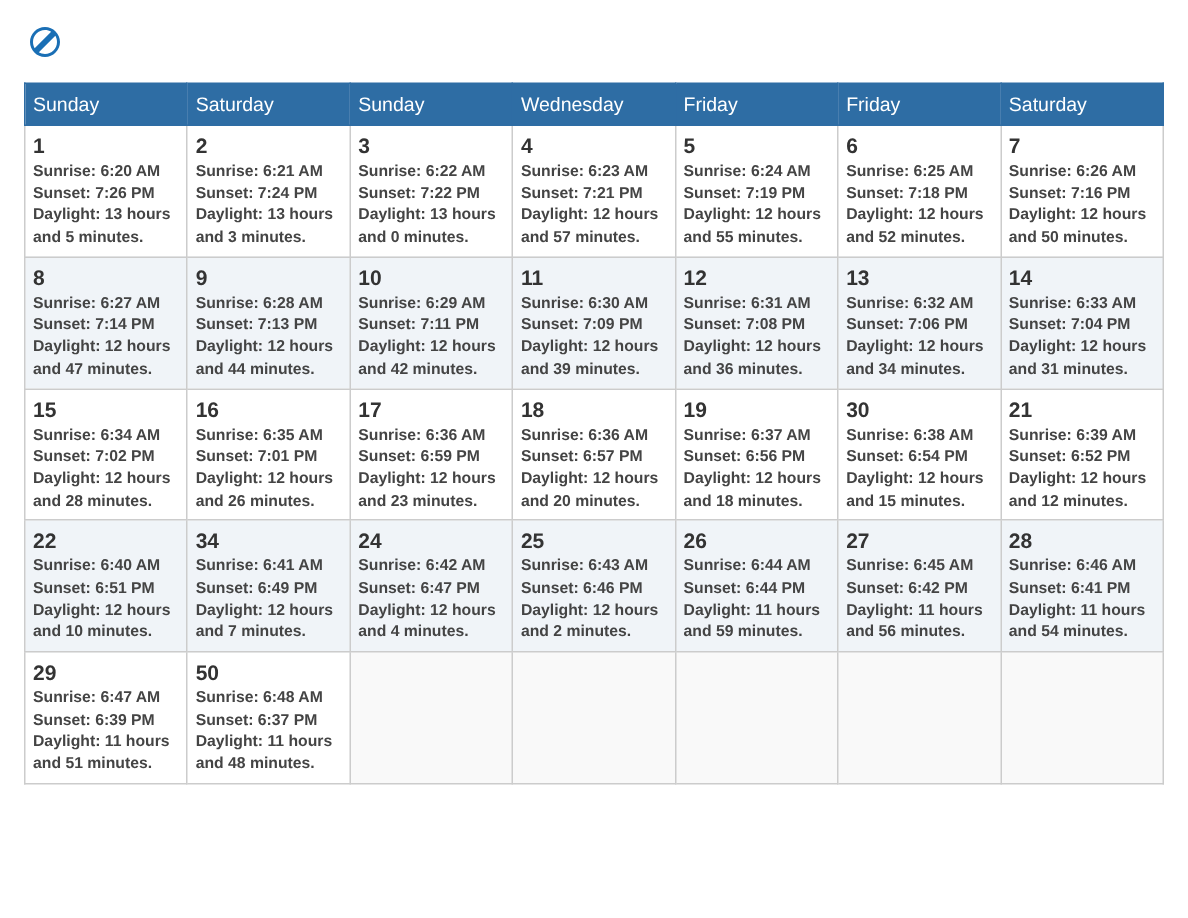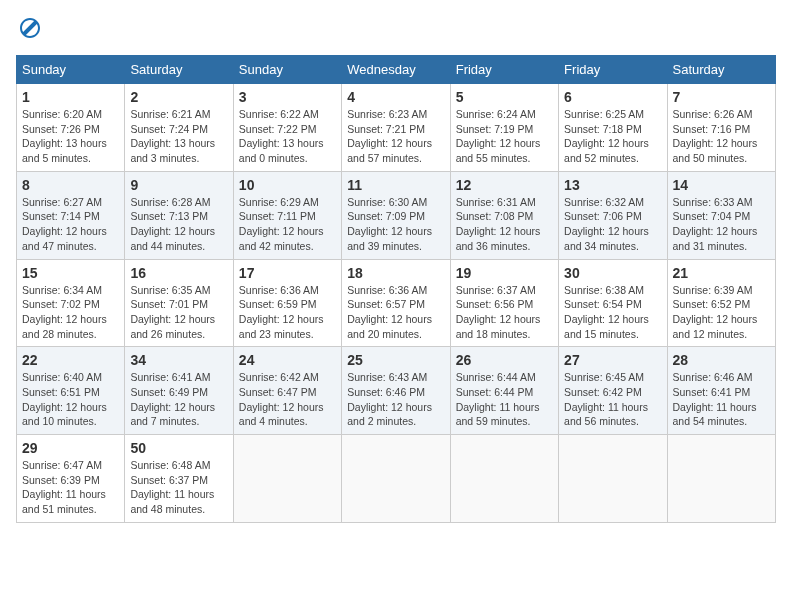--- a/index.html
+++ b/index.html
@@ -75,20 +75,21 @@
       font-size: 14px;
       font-weight: bold;
       color: #333;
       display: block;
       margin-bottom: 2px;
     }
     .day-info {
       color: #444;
       font-size: 10.5px;
       line-height: 1.4;
+      font-weight: bold;
     }
     .empty-cell {
       background: #f9f9f9;
     }
     .row-shaded td {
       background-color: #f0f4f8;
     }
   </style>
 </head>
 <body>

